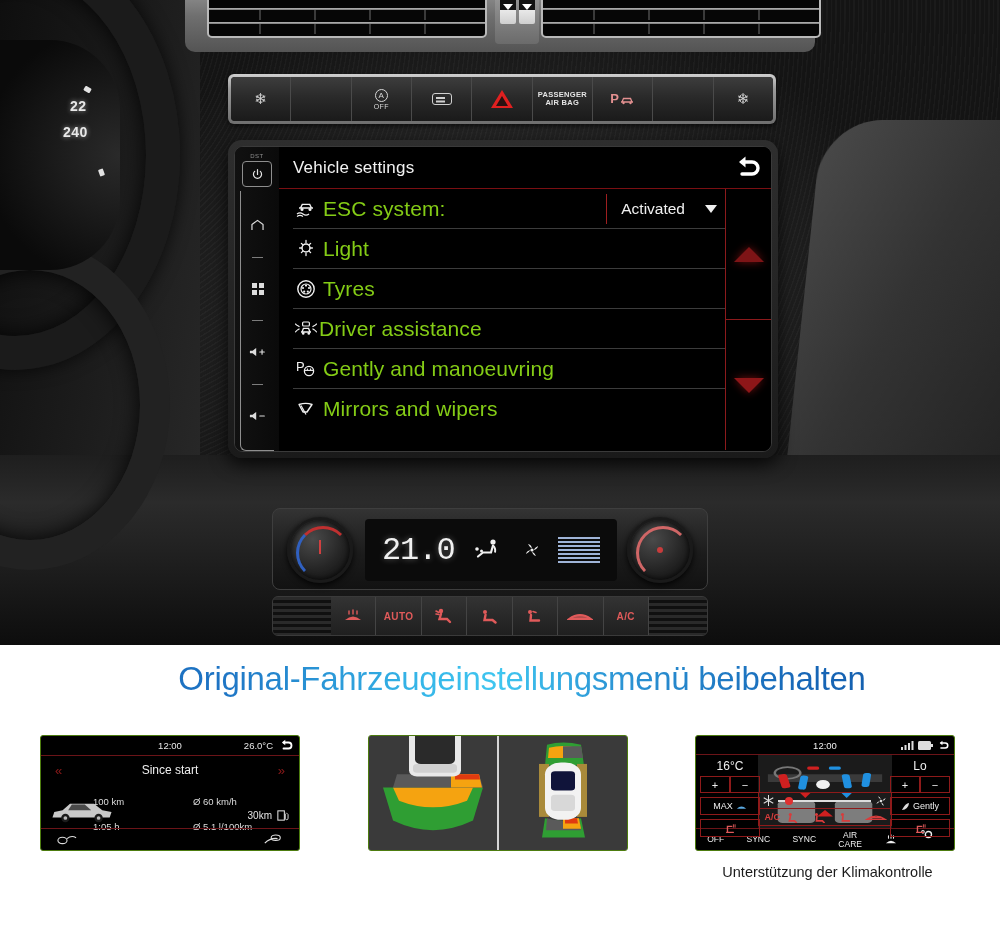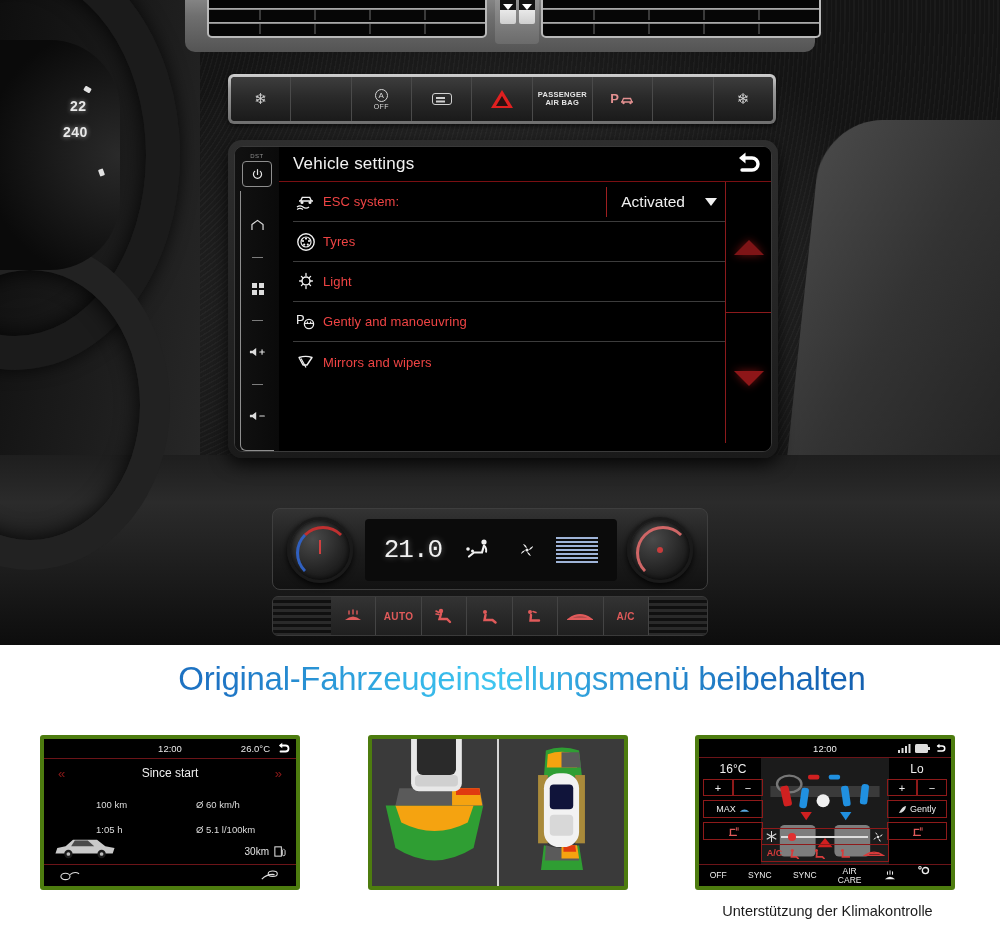--- a/index.html
+++ b/index.html
@@ -199,38 +199,38 @@
     align-items: center; justify-content: space-evenly; padding: 3px 0;
   }
   .rail-sep { width: 11px; height: 1px; background: #7c7c7c; }
 
   
   .screen {
     position: absolute; left: 44px; top: 0; right: 0; bottom: 0;
     background: #000; color: #fff;
   }
   .scr-title-bar {
-    height: 35px; display: flex; align-items: center; padding: 0 8px 0 14px;
+    height: 42px; display: flex; align-items: center; padding: 0 8px 0 14px;
     border-bottom: 1px solid #7a0f12;
     justify-content: space-between;
   }
   .scr-title { font-size: 17px; color: #f2f2f2; letter-spacing: .2px; }
   .back-arrow { width: 30px; height: 26px; position: relative; }
   .scr-body { position: relative; height: calc(100% - 43px); display: flex; }
   .menu-col { flex: 1; padding-left: 14px; }
   .m-row {
     height: 40px; display: flex; align-items: center;
     border-bottom: 1px solid #3c3c3c; padding-right: 8px;
   }
   .m-row:last-child { border-bottom: none; }
   .m-ico {
     width: 26px; min-width: 26px; height: 22px; display: flex;
     align-items: center; justify-content: center; color: #f0f0f0;
   }
-  .m-lbl { font-size: 13px; color: #ef4444; margin-left: 4px; letter-spacing: .1px; }
+  .m-lbl { font-size: 21px; color: #84cc16; margin-left: 4px; letter-spacing: .1px; }
   .m-val-wrap {
     margin-left: auto; display: flex; align-items: center; gap: 20px;
     border-left: 1.5px solid #9e1f20; padding-left: 14px; height: 30px;
   }
   .m-val { font-size: 15.5px; color: #f0f0f0; }
   .caret-dn {
     width: 0; height: 0; border-left: 6px solid transparent;
     border-right: 6px solid transparent; border-top: 8px solid #f0f0f0;
   }
   .scroll-col {
@@ -283,21 +283,21 @@
     position: absolute; left: 50%; top: 50%; width: 6px; height: 6px;
     background: #c83c3c; border-radius: 50%; transform: translate(-50%,-50%);
   }
   .clim-lcd {
     position: absolute; left: 92px; top: 10px; width: 252px; height: 62px;
     background: #0b0b0b; border-radius: 4px;
     display: flex; align-items: center; justify-content: space-around;
     padding: 0 8px;
   }
   .lcd-temp {
-    color: #f0f0f0; font-size: 26px; font-family: "Liberation Mono", monospace;
+    color: #f0f0f0; font-size: 32px; font-family: "Liberation Mono", monospace;
     letter-spacing: -1px; text-shadow: 0 0 6px rgba(255,255,255,.35);
   }
   .fanbars {
     width: 42px; height: 26px; display: flex; flex-direction: column;
     justify-content: space-between;
   }
   .fanbar { height: 2px; background: #9fb4d8; }
   .clim-btnrow {
     position: absolute; left: 0; top: 88px; width: 436px; height: 40px;
     background: linear-gradient(180deg, #2e2e2e, #1a1a1a);
@@ -325,23 +325,23 @@
     -webkit-background-clip: text; background-clip: text; color: transparent;
     letter-spacing: -.3px;
     padding-left: 44px;
   }
   .thumbs {
     position: absolute; left: 0; top: 735px; width: 1000px; height: 200px;
     display: flex; justify-content: space-between; padding: 0 40px;
   }
   .thumb-wrap { width: 265px; }
   .thumb {
-    width: 260px; height: 155px; background: #000;
+    width: 260px; height: 116px; background: #000;
     border-radius: 3px; overflow: hidden; position: relative;
-    border: 4px solid #4d7c0f;
+    border: 1px solid #4d7c0f;
   }
   .thumb-cap {
     margin-top: 13px; text-align: center; font-size: 14.5px; color: #1a1a1a;
   }
 
   
   .t1-top {
     height: 20px; display: flex; align-items: center; justify-content: center;
     position: relative; border-bottom: 1px solid #6b1418; color: #e8e8e8;
     font-size: 9.5px;
@@ -580,42 +580,55 @@
               <div class="m-lbl">ESC system:</div>
               <div class="m-val-wrap">
                 <span class="m-val">Activated</span>
                 <span class="caret-dn"></span>
               </div>
             </div>
 
             <div class="m-row">
               <div class="m-ico">
                 <svg width="20" height="20" viewBox="0 0 20 20">
+                  <circle cx="10" cy="9" r="4" stroke="#f0f0f0" stroke-width="1.4" fill="none"></circle>
+                  <path d="M10 1.5v2.2M10 14.3v2.2M3.6 9h2.2M14.2 9h2.2M5.4 4.4l1.6 1.6M13 12l1.6 1.6M14.6 4.4L13 6M7 12l-1.6 1.6" stroke="#f0f0f0" stroke-width="1.3" stroke-linecap="round"></path>
+                </svg>
+              </div>
+              <div class="m-lbl">Light</div>
+            </div>
+
+            <div class="m-row">
+              <div class="m-ico">
+                <svg width="20" height="20" viewBox="0 0 20 20">
                   <circle cx="10" cy="10" r="8.2" stroke="#f0f0f0" stroke-width="1.4" fill="none"></circle>
                   <circle cx="10" cy="10" r="5" stroke="#f0f0f0" stroke-width="1.2" fill="none"></circle>
                   <circle cx="10" cy="6.6" r="1.1" fill="#f0f0f0"></circle>
                     <circle cx="13" cy="9" r="1.1" fill="#f0f0f0"></circle>
                   <circle cx="11.8" cy="12.6" r="1.1" fill="#f0f0f0"></circle>
                     <circle cx="8.2" cy="12.6" r="1.1" fill="#f0f0f0"></circle>
                   <circle cx="7" cy="9" r="1.1" fill="#f0f0f0"></circle>
                 </svg>
               </div>
               <div class="m-lbl">Tyres</div>
             </div>
 
             <div class="m-row">
               <div class="m-ico">
-                <svg width="20" height="20" viewBox="0 0 20 20">
-                  <circle cx="10" cy="9" r="4" stroke="#f0f0f0" stroke-width="1.4" fill="none"></circle>
-                  <path d="M10 1.5v2.2M10 14.3v2.2M3.6 9h2.2M14.2 9h2.2M5.4 4.4l1.6 1.6M13 12l1.6 1.6M14.6 4.4L13 6M7 12l-1.6 1.6" stroke="#f0f0f0" stroke-width="1.3" stroke-linecap="round"></path>
+                <svg width="24" height="20" viewBox="0 0 24 20">
+                  <path d="M7 13h10M8 13l1.4-3.6h5.2L16 13" stroke="#f0f0f0" stroke-width="1.3" fill="none"></path>
+                  <rect x="8.6" y="3" width="6.8" height="4" rx="1" stroke="#f0f0f0" stroke-width="1.2" fill="none"></rect>
+                  <circle cx="9.2" cy="14.4" r="1.3" fill="#f0f0f0"></circle>
+                    <circle cx="14.8" cy="14.4" r="1.3" fill="#f0f0f0"></circle>
+                  <path d="M3.5 6.5l1.6 1M3.5 11l1.6-1M20.5 6.5l-1.6 1M20.5 11l-1.6-1" stroke="#f0f0f0" stroke-width="1.2" stroke-linecap="round"></path>
+                  <path d="M1.5 5l1.2 1.2M1.5 12.8L2.7 11.6M22.5 5l-1.2 1.2M22.5 12.8l-1.2-1.2" stroke="#f0f0f0" stroke-width="1.1" stroke-linecap="round"></path>
                 </svg>
               </div>
-              <div class="m-lbl">Light</div>
-            </div>
-
+              <div class="m-lbl" style="margin-left:0">Driver assistance</div>
+            </div>
 
             <div class="m-row">
               <div class="m-ico">
                 <svg width="22" height="20" viewBox="0 0 22 20">
                   <text x="1" y="12" font-family="Liberation Sans, sans-serif" font-size="13" fill="#f0f0f0">P</text>
                   <circle cx="14" cy="12" r="4.6" stroke="#f0f0f0" stroke-width="1.3" fill="none"></circle>
                   <path d="M9.8 11.4h8.4" stroke="#f0f0f0" stroke-width="1.1"></path>
                   <path d="M12.4 9.4v2M15.6 9.4v2" stroke="#f0f0f0" stroke-width="1.1"></path>
                 </svg>
               </div>

